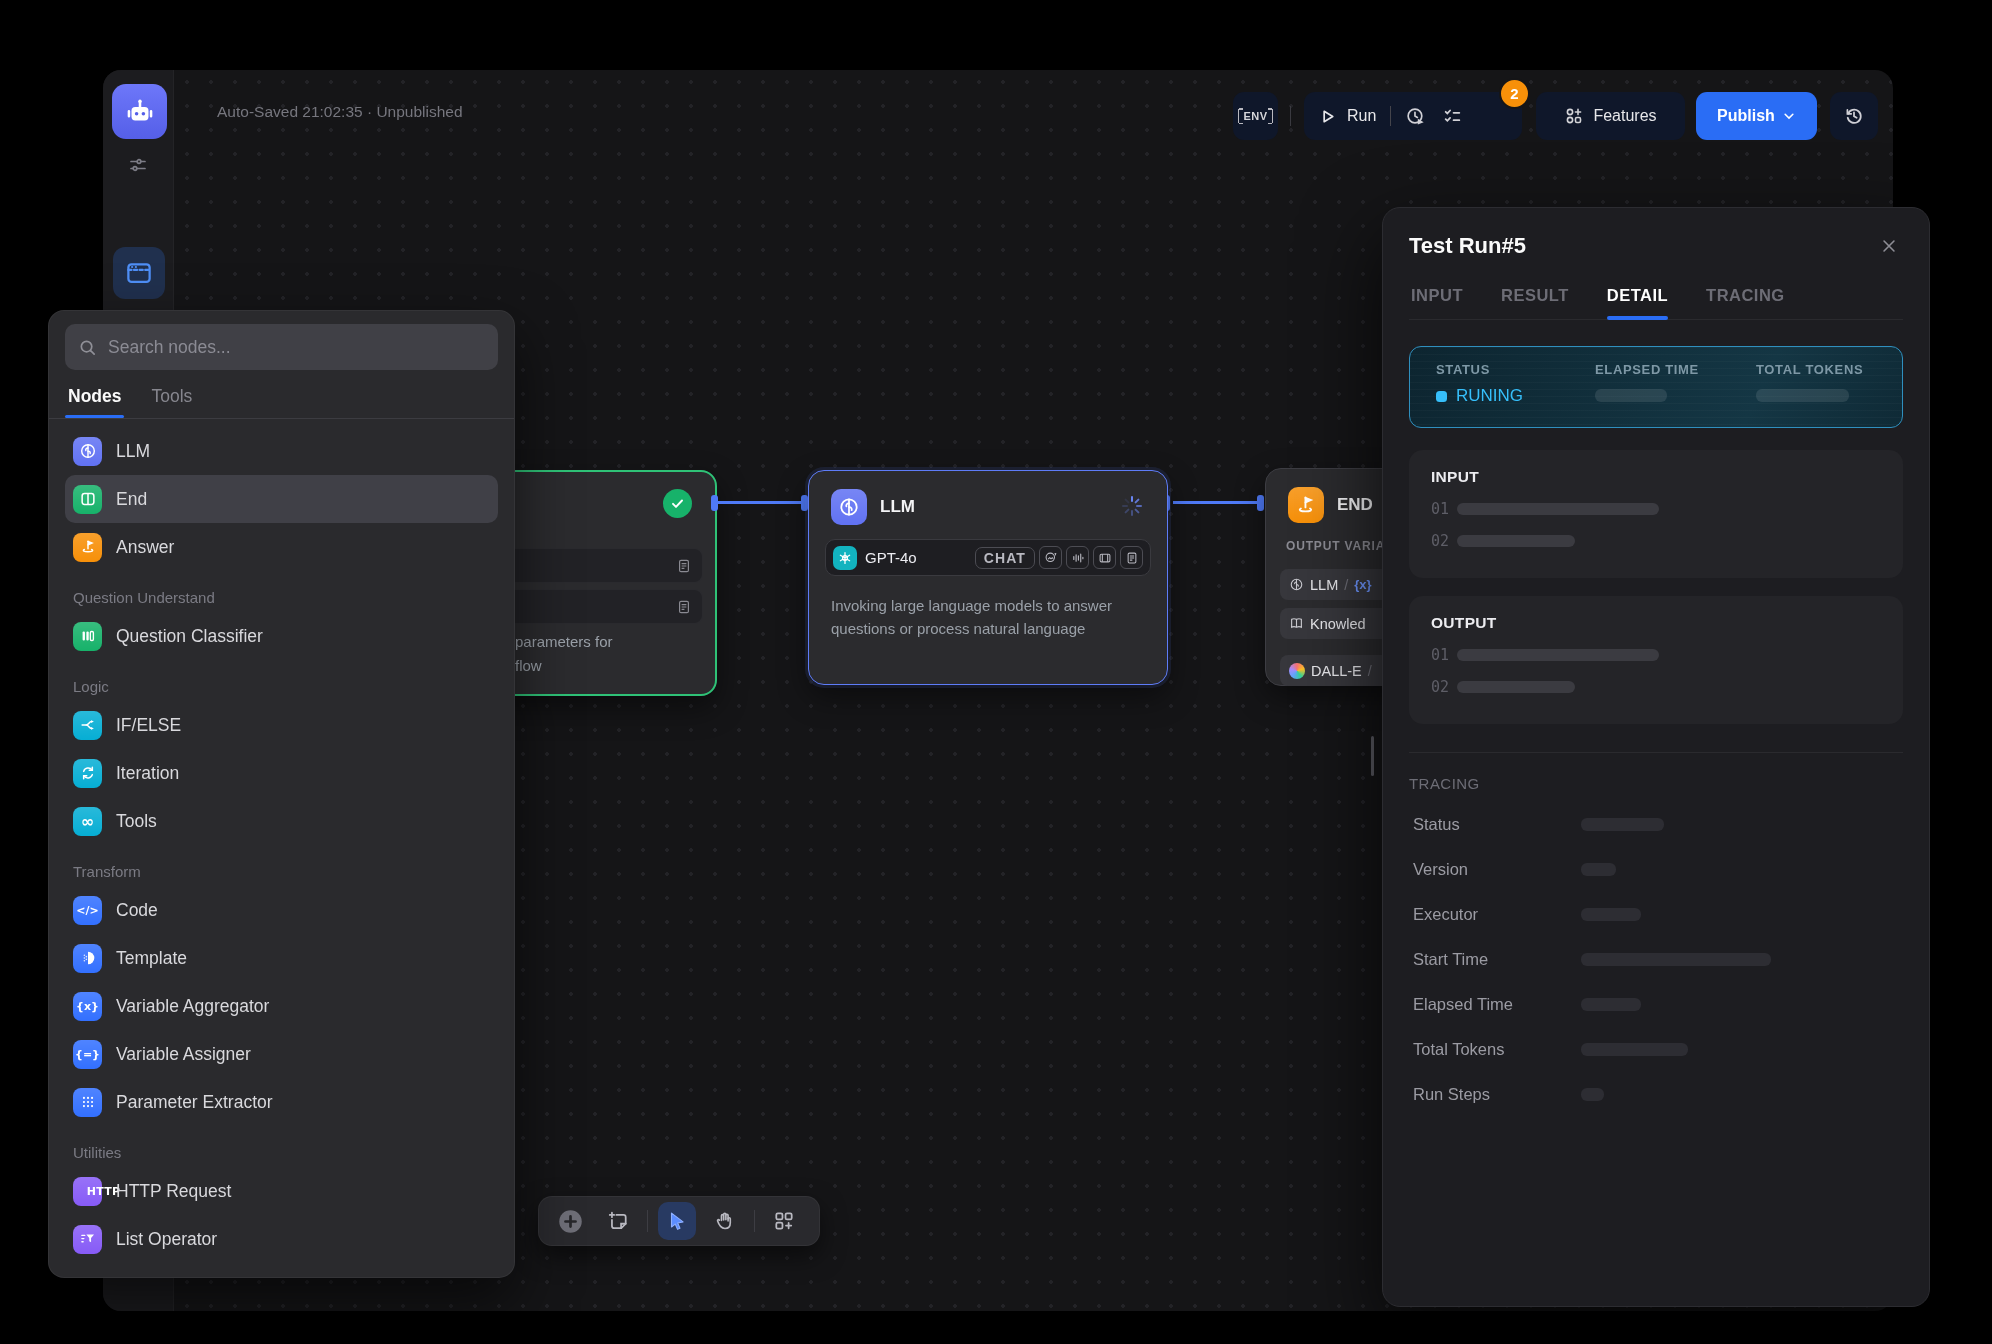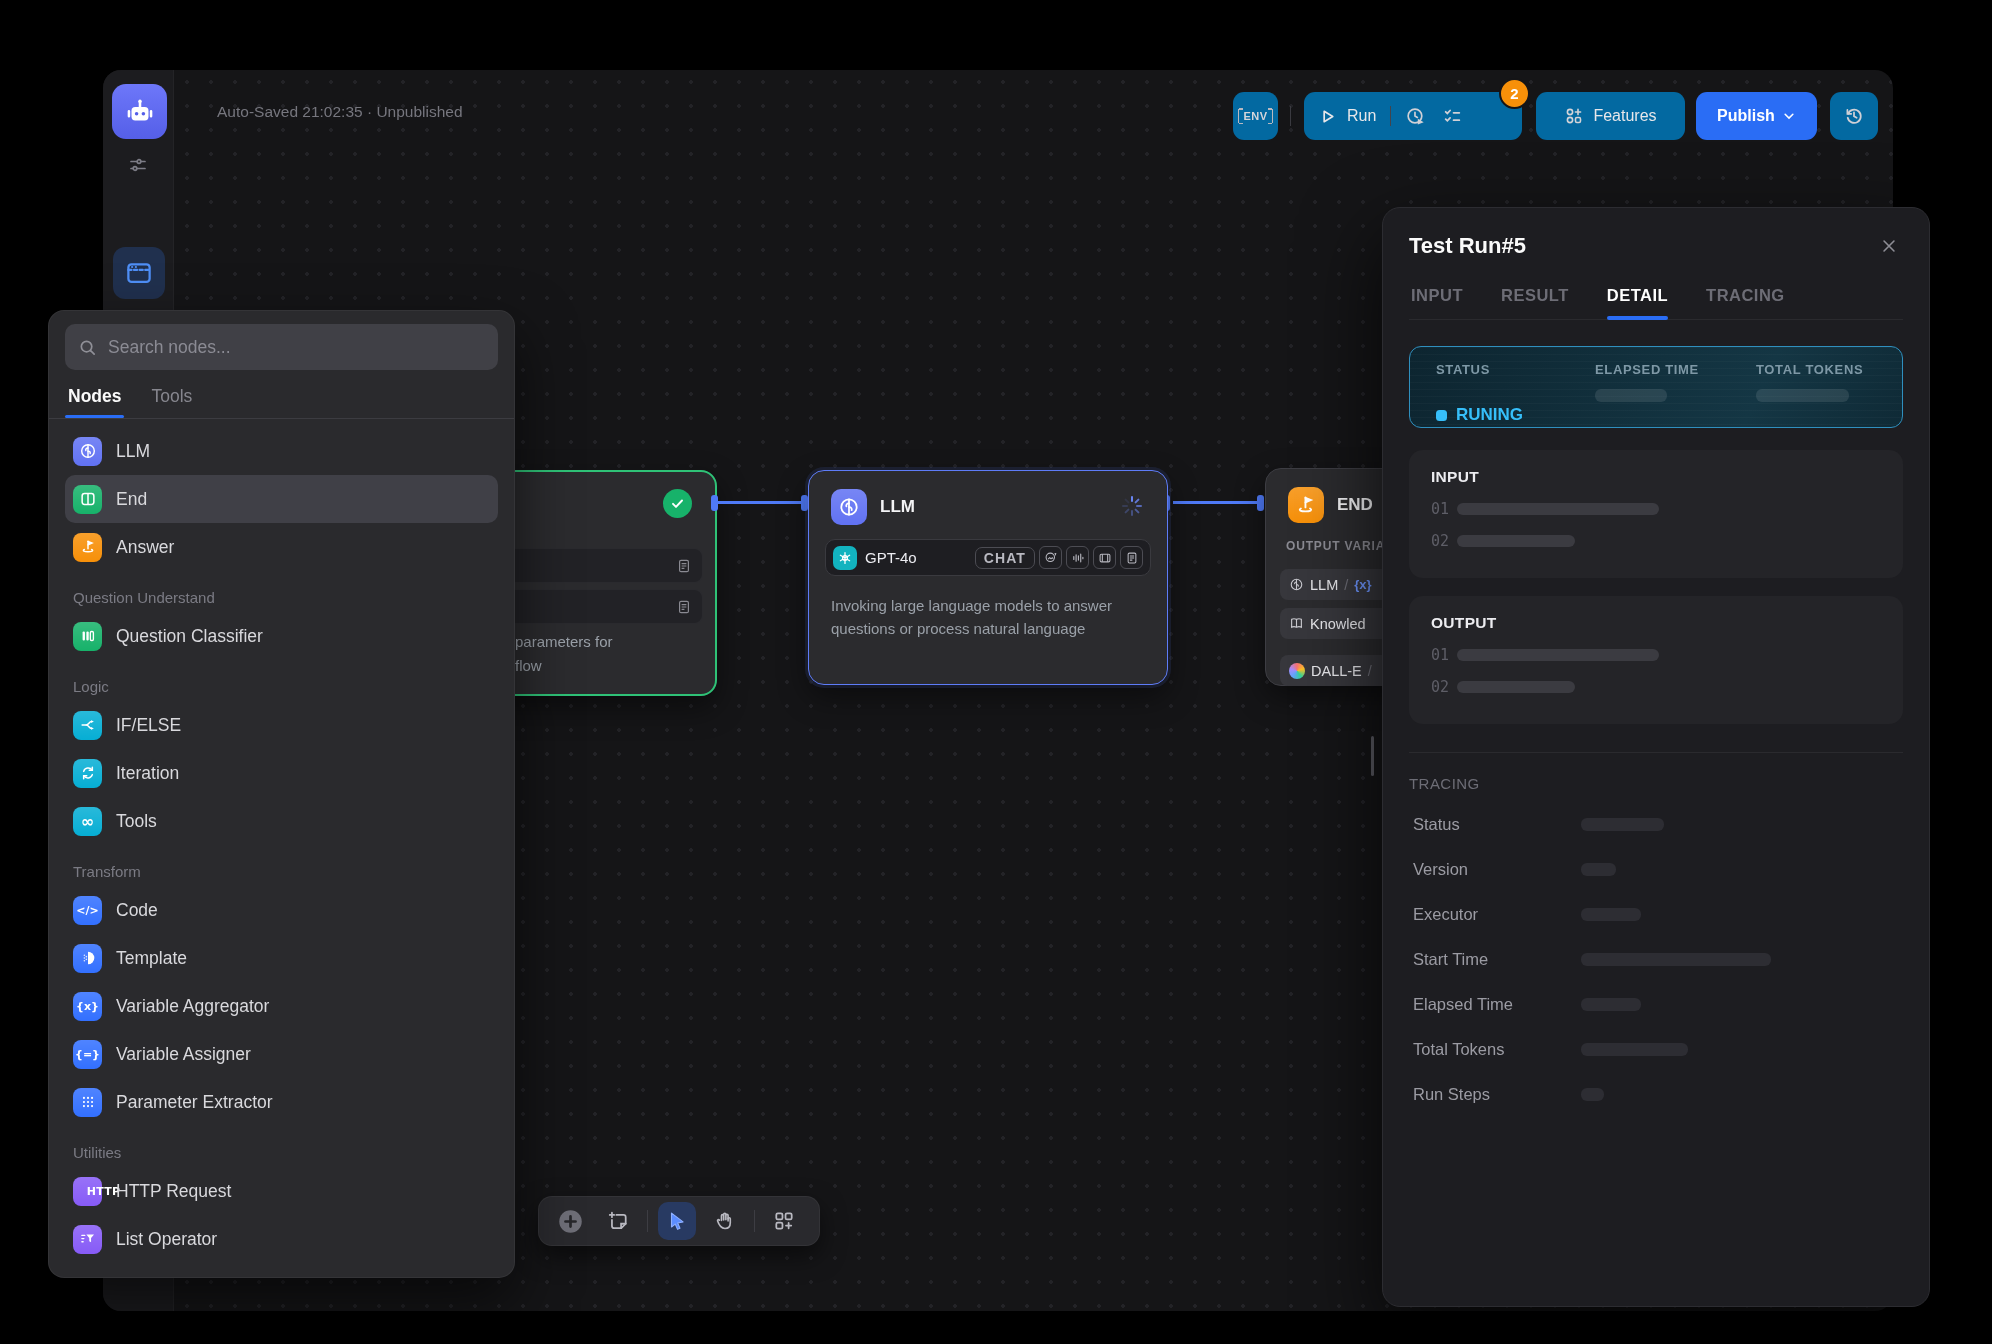--- a/index.html
+++ b/index.html
@@ -9,21 +9,21 @@
   
   .window{left:103px;top:70px;width:1790px;height:1241px;background:#151517;border-radius:18px;
     background-image:radial-gradient(#232327 1.7px,transparent 1.7px);background-size:24px 24px;
     box-shadow:0 30px 90px rgba(0,0,0,.9);}
   .left-rail{left:103px;top:70px;width:71px;height:1241px;background:#1c1c1f;border-radius:18px 0 0 18px;border-right:1px solid rgba(255,255,255,.04);}
   .app-tile{left:112px;top:84px;width:55px;height:55px;border-radius:14px;background:linear-gradient(180deg,#6d77f9,#555fe8);display:flex;align-items:center;justify-content:center;}
   .rail-sliders{left:128px;top:155px;width:20px;height:20px;color:#7c7c86;}
   .win-tile{left:113px;top:247px;width:52px;height:52px;border-radius:12px;background:#20304e;display:flex;align-items:center;justify-content:center;}
   
   .autosave{left:217px;top:103px;font-size:15.5px;color:#76767e;}
-  .tb-btn{top:92px;height:48px;background:#0369a1;border-radius:11px;display:flex;align-items:center;color:#e7e7ea;font-size:16px;}
+  .tb-btn{top:92px;height:48px;background:#0f172a;border-radius:11px;display:flex;align-items:center;color:#e7e7ea;font-size:16px;}
   .env-btn{left:1233px;width:45px;justify-content:center;}
   .env-label{font-size:11px;font-weight:bold;color:#d6d6da;letter-spacing:.5px;position:relative;padding:1px 4px;border-left:1.5px solid #b9b9c0;border-right:1.5px solid #b9b9c0;}
   .env-label:before,.env-label:after{content:"";position:absolute;left:0;right:0;height:1.5px;background:
      linear-gradient(90deg,#b9b9c0 4px,transparent 4px,transparent calc(100% - 4px),#b9b9c0 calc(100% - 4px));}
   .env-label:before{top:-1px}.env-label:after{bottom:-1px}
   .tb-div{left:1290px;top:106px;width:1px;height:20px;background:#3a3a40;}
   .run-group{left:1304px;width:218px;padding:0 14px;gap:10px;}
   .rg-div{width:1px;height:20px;background:#44444b;margin:0 4px;}
   .badge{left:1499px;top:78px;width:31px;height:31px;border-radius:50%;background:#f79009;border:2.5px solid #151517;
     color:#fff;font-size:15px;font-weight:bold;display:flex;align-items:center;justify-content:center;z-index:6;}
@@ -91,21 +91,21 @@
   .rtab{font-size:16.5px;font-weight:bold;letter-spacing:.03em;color:#6d6d76;padding-bottom:14px;position:relative;}
   .rtab.active{color:#fff;}
   .rtab.active:after{content:"";position:absolute;left:0;right:0;bottom:-1px;height:4px;border-radius:3px;background:var(--accent_blue);}
   .status-card{margin-top:26px;height:82px;border-radius:12px;border:1.5px solid #2f8fbe;
     background:linear-gradient(115deg,#0d2530 0%,#143644 70%,#0f2a36 100%);
     background-image:repeating-linear-gradient(180deg,rgba(255,255,255,.025) 0 1px,transparent 1px 7px),linear-gradient(115deg,#0d2530 0%,#143644 70%,#0f2a36 100%);
     display:grid;grid-template-columns:159px 161px auto;padding:15px 0 0 26px;align-content:start;row-gap:9px;}
   .sc-label{font-size:13px;font-weight:bold;letter-spacing:.05em;color:#7e98a6;}
   .sc-skel{width:72px;height:13px;border-radius:6px;background:rgba(255,255,255,.10);margin-top:3px;}
   .sc-skel.w2{width:93px;}
-  .running{display:flex;align-items:center;gap:9px;font-size:17px;font-weight:bold;color:var(--status_cyan);margin-top:19px;}
+  .running{display:flex;align-items:center;gap:9px;font-size:17px;font-weight:normal;color:var(--status_cyan);}
   .running .dot{width:11px;height:11px;border-radius:3.5px;background:var(--status_cyan);}
   .io-card{margin-top:22px;height:128px;background:#242428;border-radius:14px;padding:18px 22px;}
   .io-card.second{margin-top:18px;}
   .io-title{font-size:15.5px;font-weight:bold;color:#ececf0;letter-spacing:.02em;}
   .io-row{display:flex;align-items:center;margin-top:14px;}
   .io-num{font-family:"DejaVu Sans Mono",monospace;font-size:15px;color:#5e5e67;width:26px;}
   .skel{height:12px;border-radius:6px;background:#3b3b41;}
   .rp-div{height:1px;background:#2a2a2e;margin-top:28px;}
   .md-title{margin-top:22px;font-size:15px;letter-spacing:.03em;color:#6d6d76;}
   .md-rows{margin-top:10px;padding-left:4px;}

